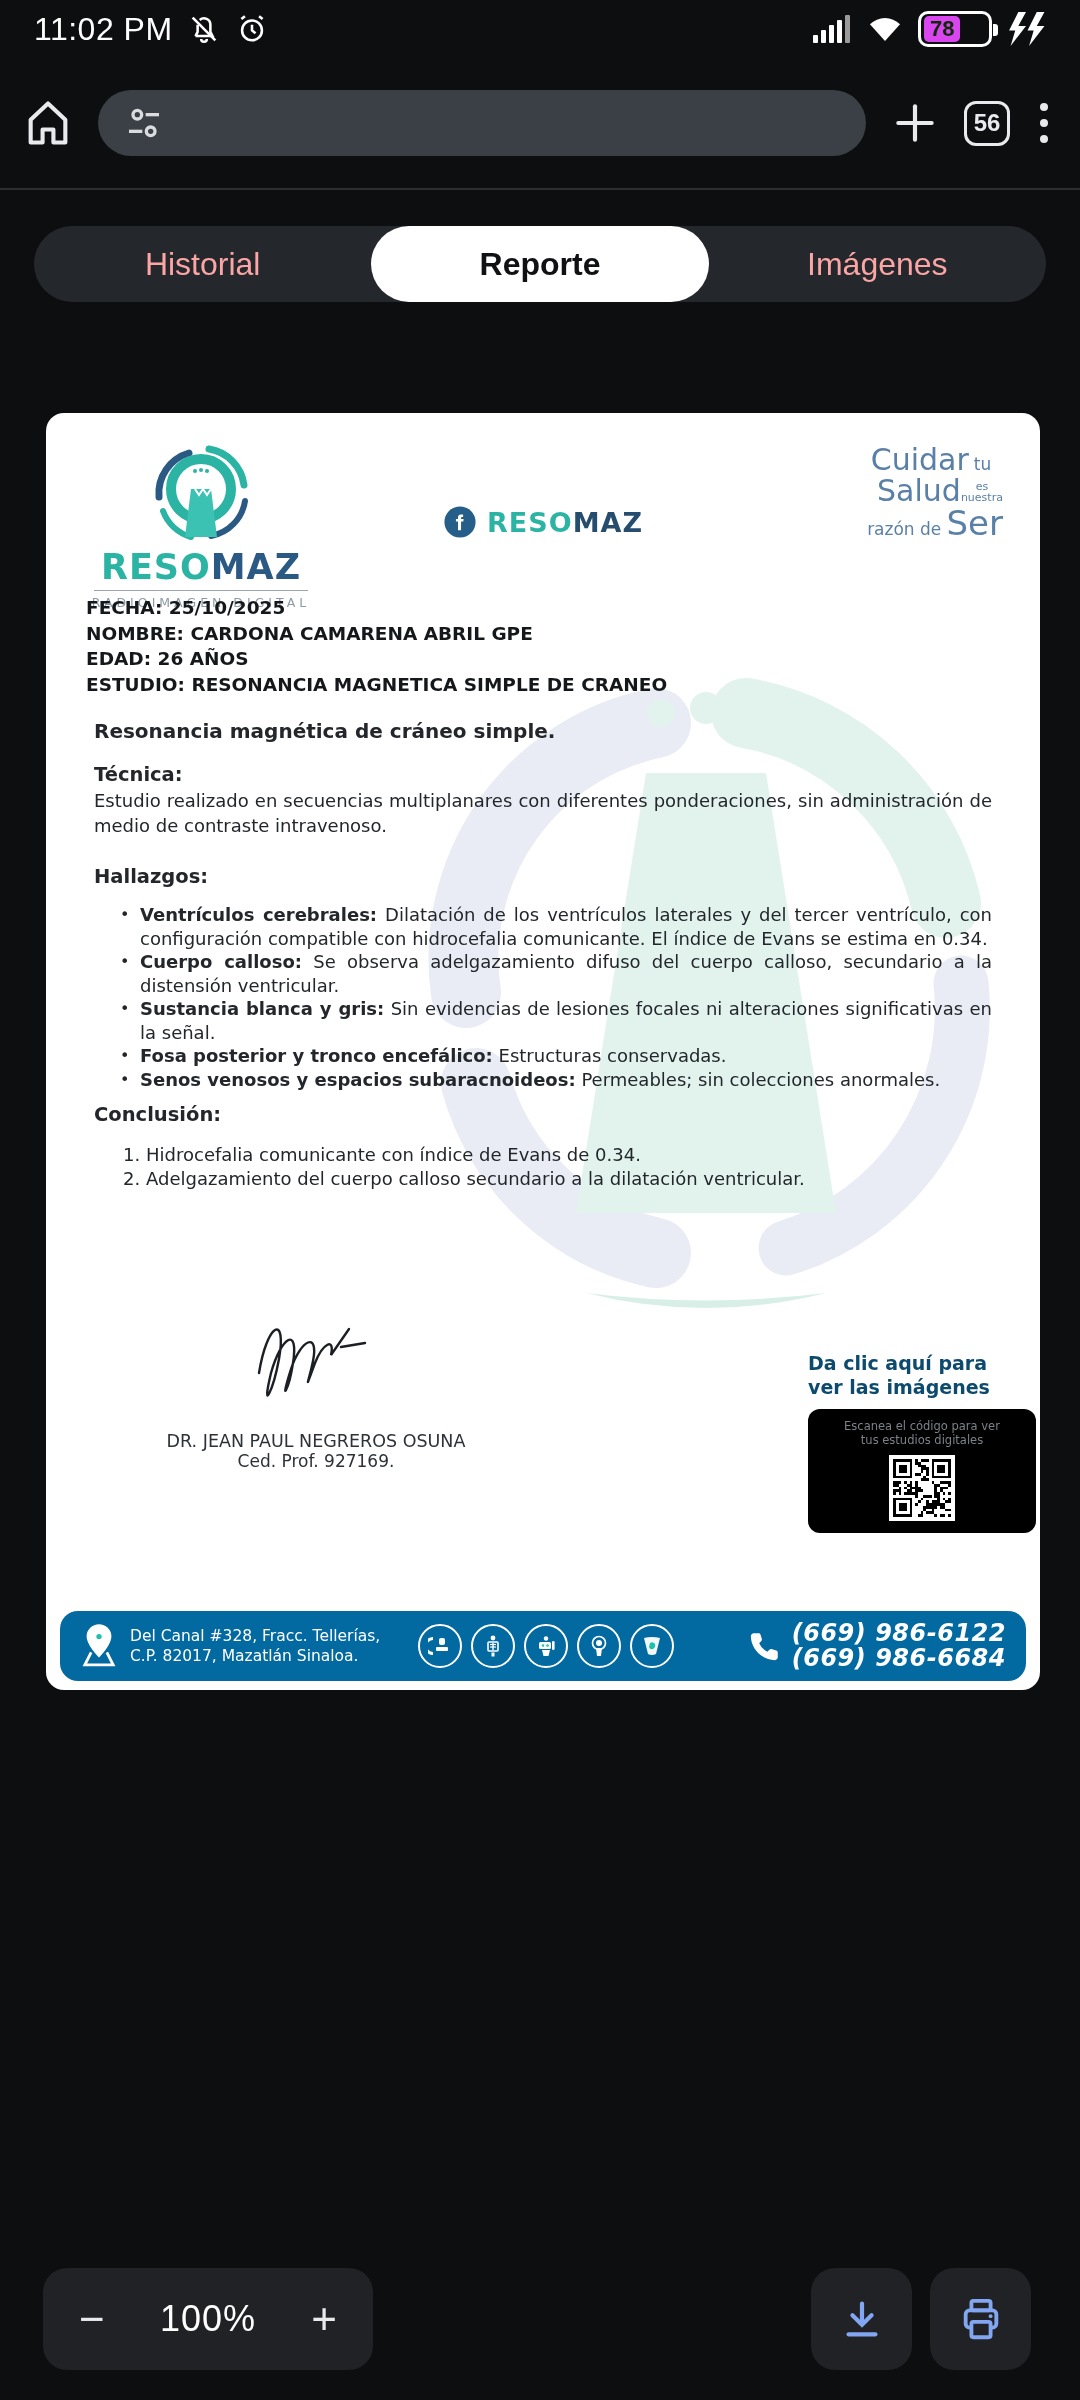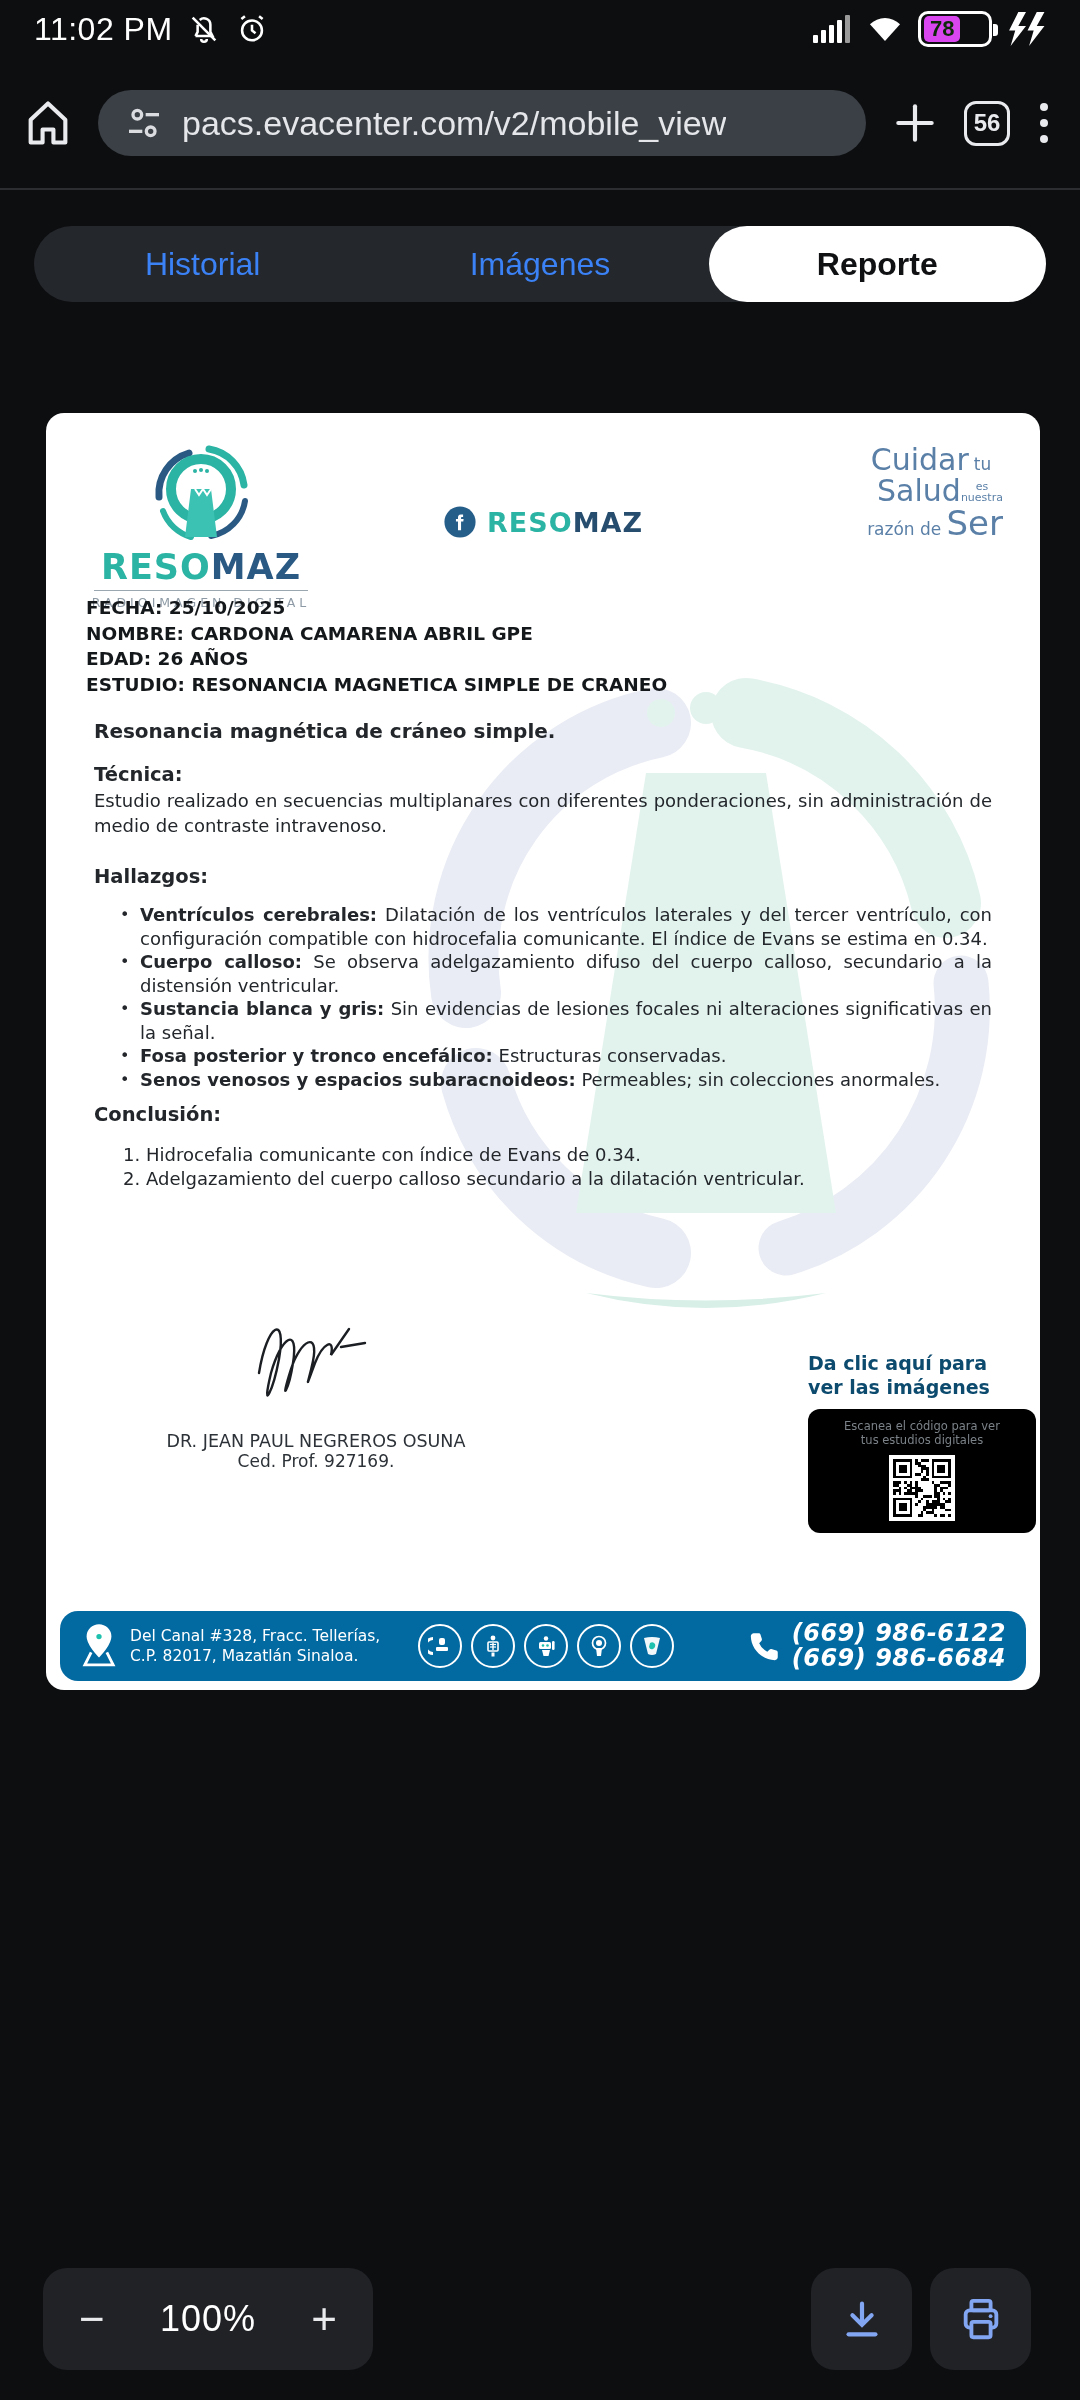--- a/index.html
+++ b/index.html
@@ -29,21 +29,21 @@
   .tabbox { width:46px; height:45px; border:3.5px solid #e8eaed; border-radius:12px;
     color:#e8eaed; font-size:24px; font-weight:700; display:flex; align-items:center;
     justify-content:center; }
   .kebab { display:flex; flex-direction:column; gap:8px; padding:6px; }
   .kebab i { width:8px; height:8px; border-radius:50%; background:#e8eaed; }
 
   
   .seg { position:absolute; top:226px; left:34px; width:1012px; height:76px;
     background:#24272c; border-radius:38px; display:flex; }
   .seg-tab { flex:1; display:flex; align-items:center; justify-content:center;
-    color:#3b82f6; font-size:32px; border-radius:38px; }
+    color:#fca5a5; font-size:32px; border-radius:38px; }
   .seg-tab.active { background:#fff; color:#101113; font-weight:700; }
 
   
   .doc { position:absolute; top:413px; left:46px; width:994px; height:1277px;
     background:#fff; border-radius:18px; overflow:hidden;
     font-family:"DejaVu Sans", sans-serif; color:#23272b; }
 
   
   .wm { position:absolute; left:360px; top:240px; width:600px; height:690px; z-index:0; }
 
@@ -171,21 +171,20 @@
     </span>
   <div class="urlpill">
     <span>
       <svg width="40" height="40" viewBox="0 0 24 24" fill="none" stroke="#dadce0" stroke-width="2">
         <circle cx="8" cy="7" r="2.6"></circle>
           <line x1="13" y1="7" x2="21" y2="7"></line>
         <circle cx="16" cy="17" r="2.6"></circle>
           <line x1="3" y1="17" x2="11" y2="17"></line>
       </svg>
       </span>
-    <span class="urltext">pacs.evacenter.com/v2/mobile_view</span>
   </div>
   <span>
     <svg width="50" height="50" viewBox="0 0 24 24" stroke="#e8eaed" stroke-width="2" stroke-linecap="round">
       <line x1="12" y1="4" x2="12" y2="20"></line>
         <line x1="4" y1="12" x2="20" y2="12"></line>
     </svg>
     </span>
   <span class="tabbox">
     <span>56</span>
   </span>
@@ -193,25 +192,25 @@
       <i></i>
       <i></i>
       <i></i>
     </span>
 </div>
 
 <div class="seg">
   <div class="seg-tab">
     <span>Historial</span>
     </div>
+  <div class="seg-tab active">
+    <span>Reporte</span>
+    </div>
   <div class="seg-tab">
     <span>Imágenes</span>
-    </div>
-  <div class="seg-tab active">
-    <span>Reporte</span>
     </div>
 </div>
 
 <div class="doc">
 
   <div class="wm">
     <svg width="600" height="690" viewBox="0 0 600 690">
       <path d="M 60 340 A 240 240 0 0 1 250 70" fill="none" stroke="#e9ecf4" stroke-width="70" stroke-linecap="round"></path>
       <path d="M 70 430 A 240 240 0 0 0 250 600" fill="none" stroke="#e9ecf4" stroke-width="70" stroke-linecap="round"></path>
       <path d="M 340 60 A 250 250 0 0 1 540 250" fill="none" stroke="#e2f3ee" stroke-width="70" stroke-linecap="round"></path>

